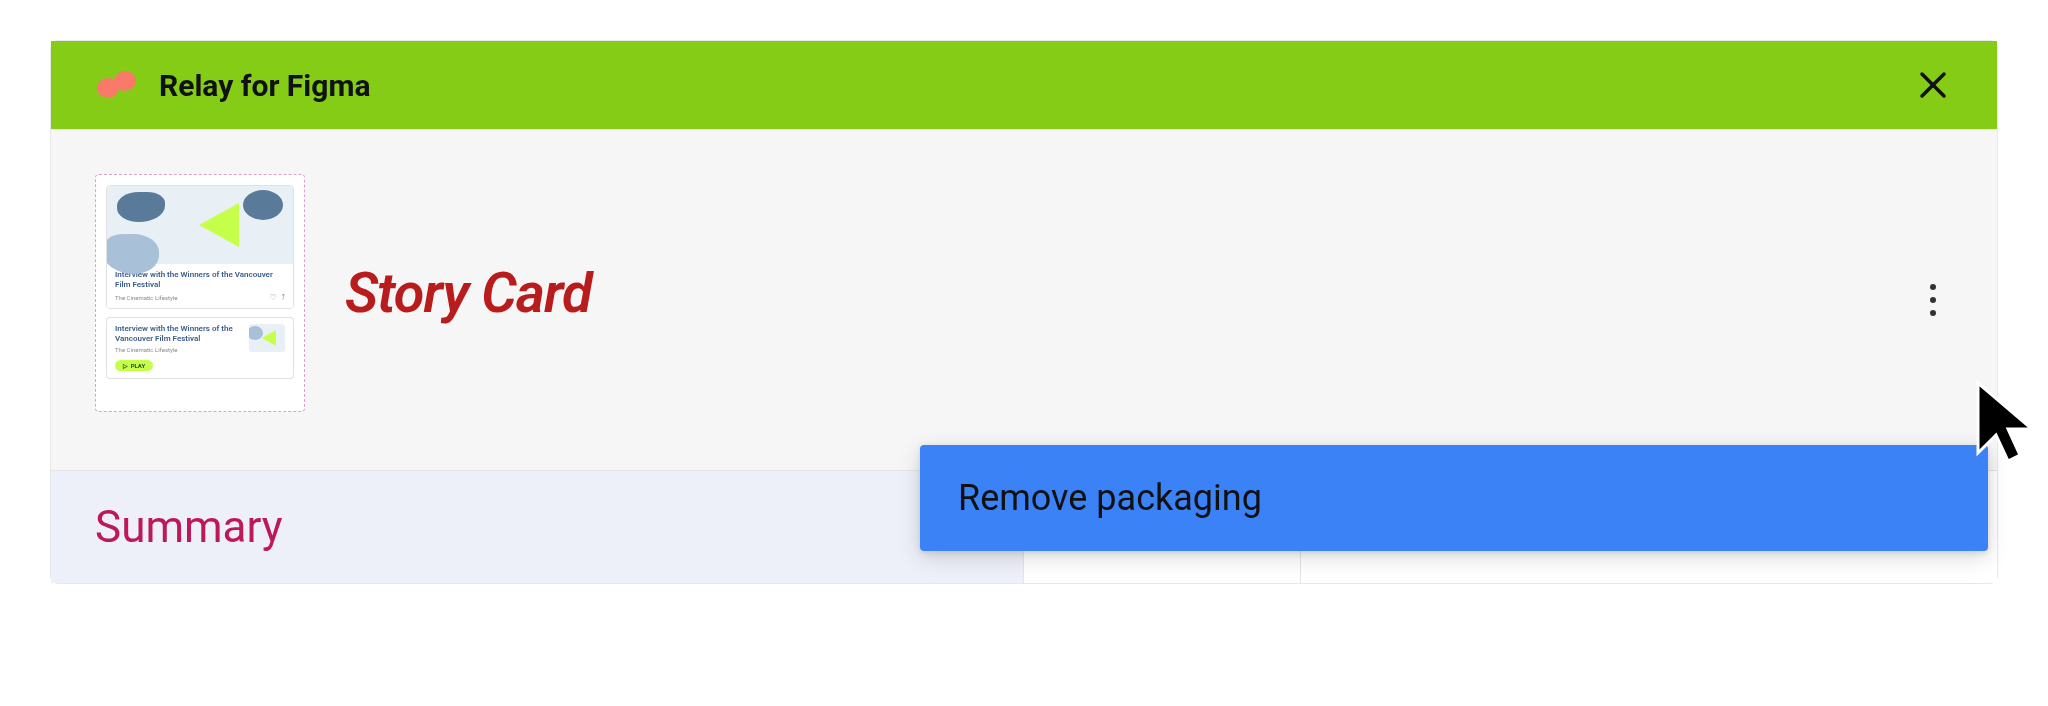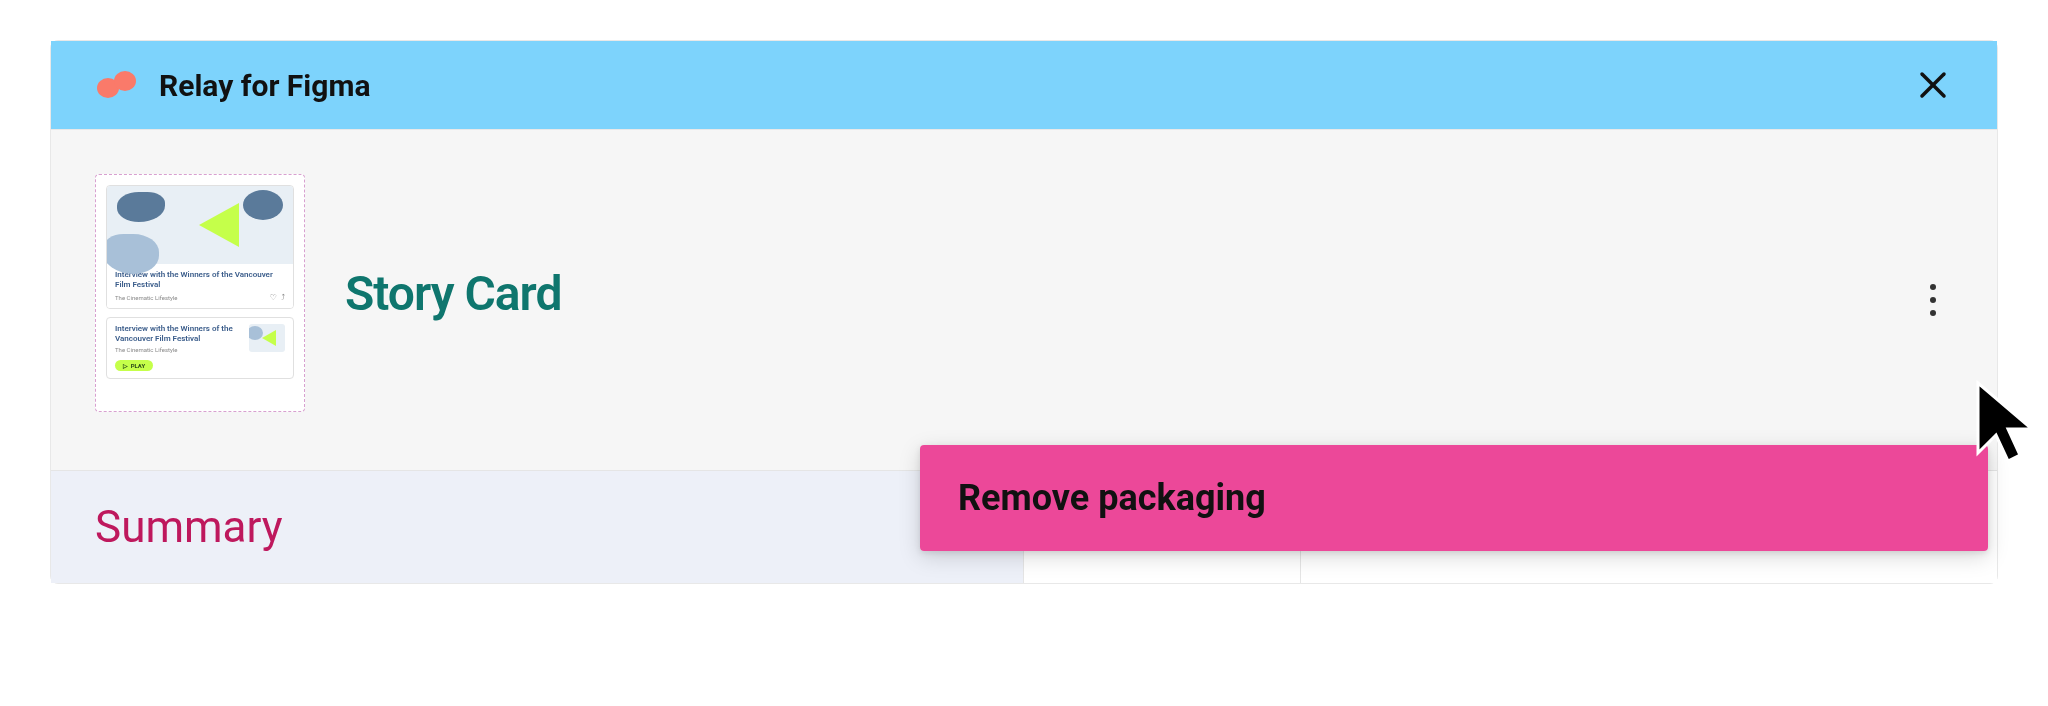--- a/index.html
+++ b/index.html
@@ -24,21 +24,21 @@
       border: 1px solid #e8e8e8;
       border-radius: 8px;
       overflow: visible;
     }
     .header {
       display: flex;
       align-items: center;
       justify-content: space-between;
       padding: 24px 44px;
       border-bottom: 1px solid #e8e8e8;
-      background: #7dd3fc;
+      background: #84cc16;
     }
     .header-left {
       display: flex;
       align-items: center;
       gap: 20px;
     }
     .logo {
       width: 44px;
       height: 30px;
     }
@@ -189,24 +189,25 @@
       gap: 3px;
       background: #c5ff4a;
       border-radius: 10px;
       padding: 2px 8px;
       font-size: 6px;
       font-weight: 700;
       color: #2a4a1a;
       margin-top: 4px;
     }
     .content-title {
-      font-size: 48px;
+      font-size: 56px;
       font-weight: 600;
-      color: #0f766e;
+      color: #b91c1c;
       letter-spacing: -1px;
+      font-style: italic;
     }
     .more-btn {
       position: absolute;
       right: 44px;
       top: 50%;
       transform: translateY(-50%);
       width: 40px;
       height: 40px;
       display: flex;
       align-items: center;
@@ -250,23 +251,23 @@
       left: 920px;
       background: #ffffff;
       border-radius: 4px;
       box-shadow: 0 6px 22px rgba(0,0,0,0.15), 0 2px 6px rgba(0,0,0,0.1);
       overflow: hidden;
       z-index: 10;
     }
     .dropdown-item {
       padding: 32px 38px;
       font-size: 36px;
-      font-weight: 700;
+      font-weight: 400;
       color: #111111;
-      background: #ec4899;
+      background: #3b82f6;
       cursor: pointer;
     }
     .cursor {
       position: absolute;
       top: 375px;
       right: 0px;
       z-index: 20;
       pointer-events: none;
     }
   </style>

